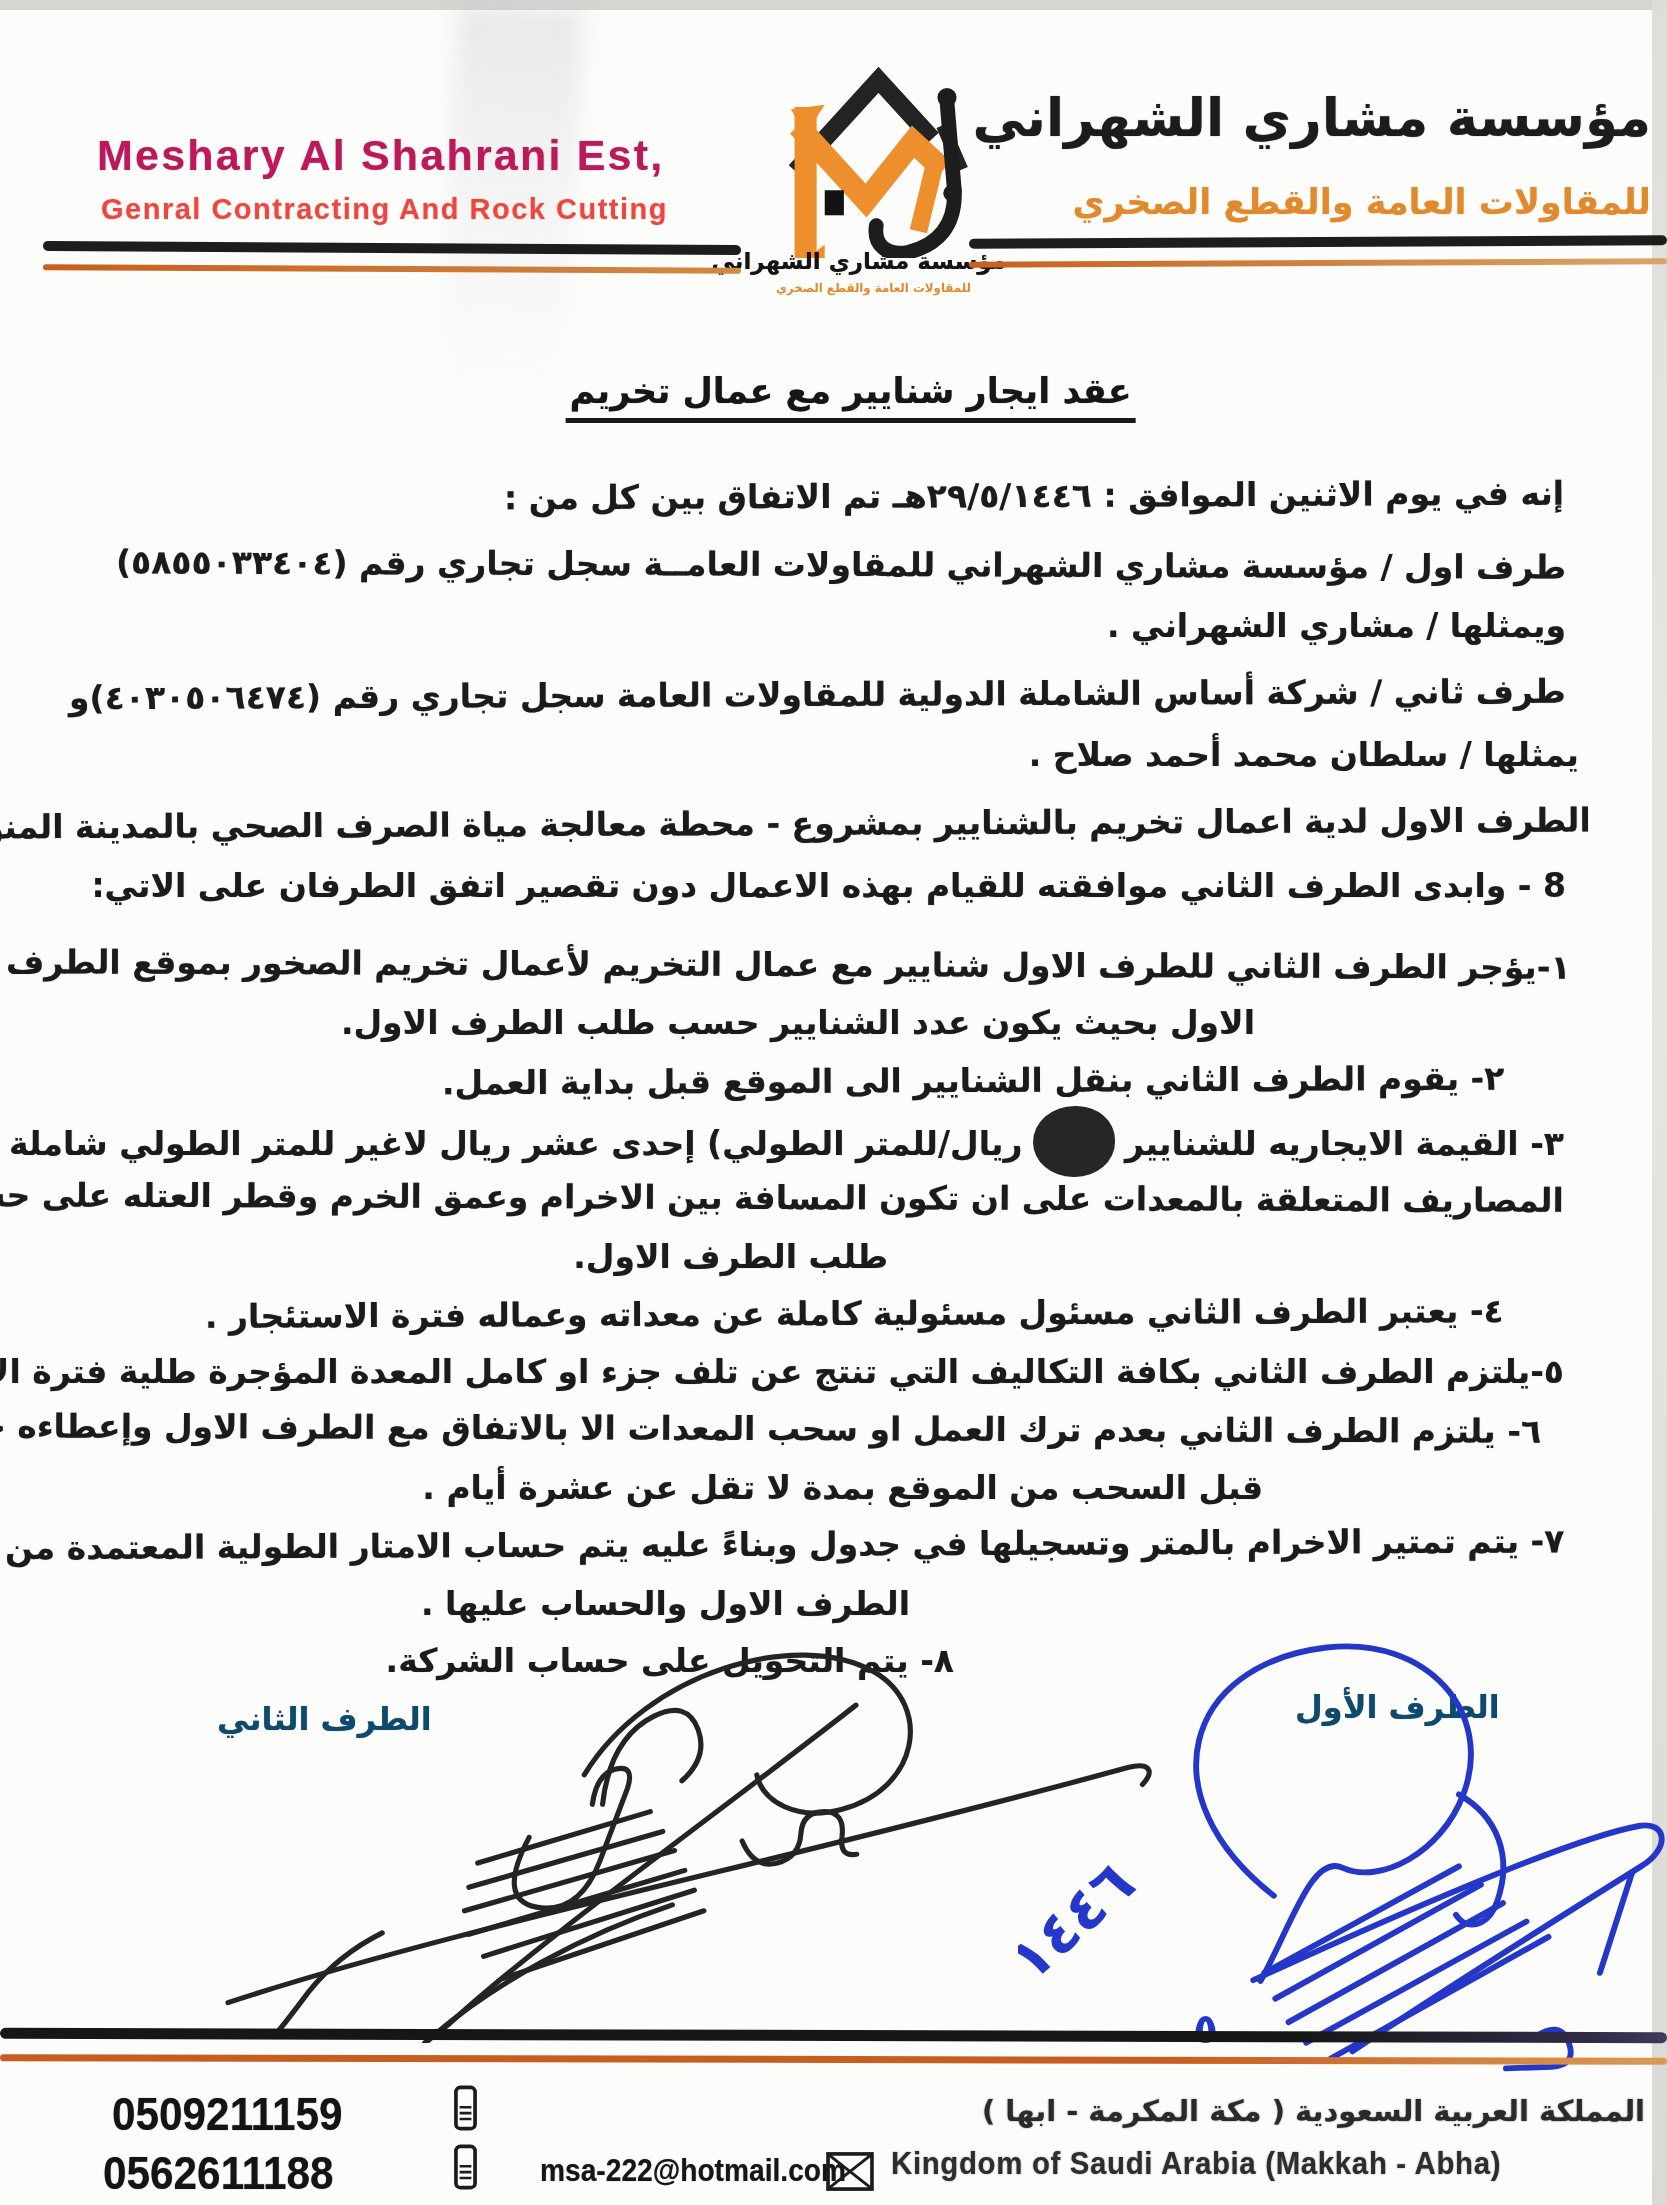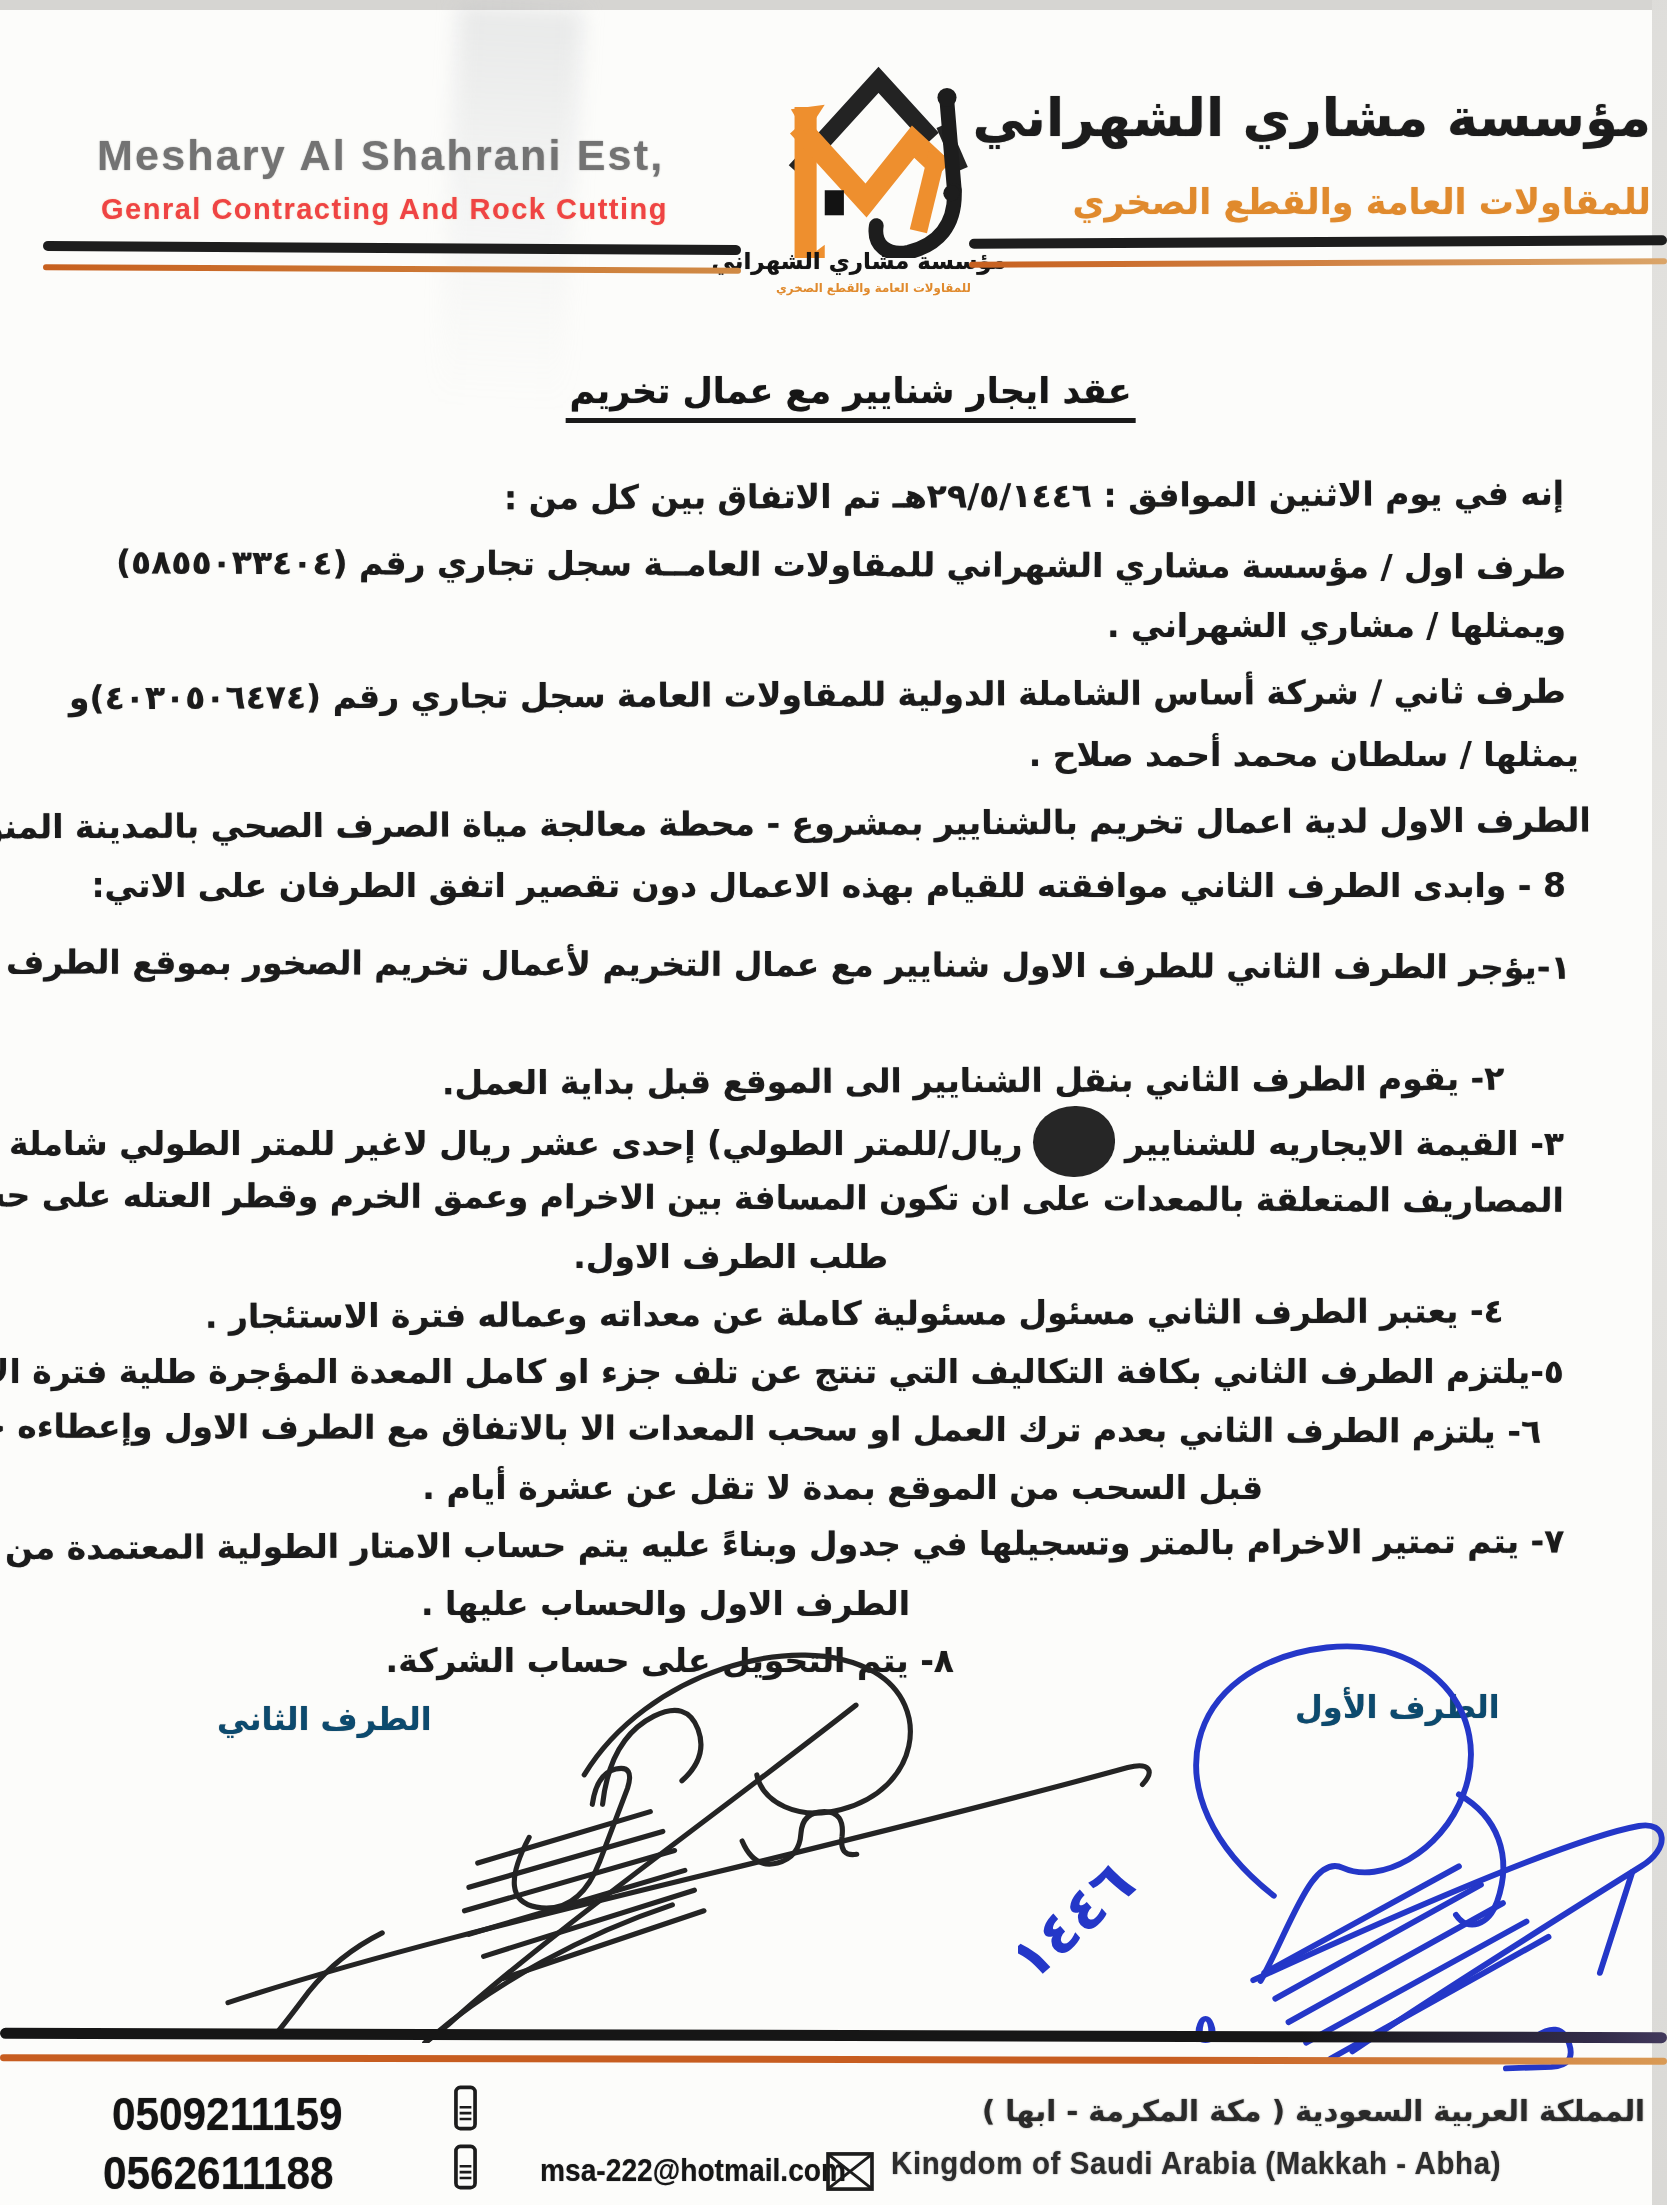--- a/index.html
+++ b/index.html
@@ -10,21 +10,21 @@
   }
   
   .edge-top{position:absolute;left:0;top:0;width:1667px;height:10.3px;background:#d6d5d2;}
   .edge-right{position:absolute;right:0;top:0;width:14.7px;height:2205px;
     background:linear-gradient(180deg,#dddcd9, #e6e5e2 40%, #d8d7d4);opacity:.95;}
   .smudge{position:absolute;left:448px;top:7.4px;width:125px;height:397px;
     background:linear-gradient(180deg,rgba(185,188,194,.30),rgba(205,208,213,.14) 55%,rgba(205,208,213,0));
     filter:blur(10.3px);transform:rotate(3deg);}
   
   .en-name{position:absolute;left:97px;top:131px;font-family:"Liberation Sans","DejaVu Sans",sans-serif;
-    font-size:43px;font-weight:700;letter-spacing:2.2px;color:#737373;
+    font-size:43px;font-weight:700;letter-spacing:2.2px;color:#be185d;
     text-shadow:0 0 1.5px rgba(40,40,40,.45);white-space:nowrap;}
   .en-tag{position:absolute;left:101px;top:193px;font-family:"Liberation Sans","DejaVu Sans",sans-serif;
     font-size:29px;font-weight:700;letter-spacing:1.5px;color:#ef4444;
     text-shadow:0 0 1.5px rgba(231,148,55,.5);white-space:nowrap;}
   .ar-name{position:absolute;right:16px;top:87px;direction:rtl;font-size:53px;font-weight:700;
     color:#1c1c1c;text-shadow:0 0 1.1px rgba(20,20,20,.5);white-space:nowrap;}
   .ar-tag{position:absolute;right:16px;top:182px;direction:rtl;font-size:35px;font-weight:700;
     color:#E08A2D;text-shadow:0 0 1.1px rgba(224,138,45,.5);white-space:nowrap;}
   .logo-wrap{position:absolute;left:757px;top:14.7px;width:243px;height:243px;}
   .logo-caption{position:absolute;left:741px;top:248px;width:265px;text-align:center;direction:rtl;
@@ -118,20 +118,21 @@
   <div class="line t2" style="top:545px;right:101px;">طرف اول / مؤسسة مشاري الشهراني للمقاولات العامــة سجل تجاري رقم (٥٨٥٥٠٣٣٤٠٤)</div>
   <div class="line" style="top:606px;right:101px;">ويمثلها / مشاري الشهراني .</div>
 
   <div class="line t1" style="top:675px;right:101px;">طرف ثاني / شركة أساس الشاملة الدولية للمقاولات العامة سجل تجاري رقم (٤٠٣٠٥٠٦٤٧٤)و</div>
   <div class="line" style="top:735px;right:88px;">يمثلها / سلطان محمد أحمد صلاح .</div>
 
   <div class="line t1" style="top:804px;right:76px;">الطرف الاول لدية اعمال تخريم بالشنايير بمشروع - محطة معالجة مياة الصرف الصحي بالمدينة المنورة</div>
   <div class="line" style="top:866px;right:101px;">8 - وابدى الطرف الثاني موافقته للقيام بهذه الاعمال دون تقصير اتفق الطرفان على الاتي:</div>
 
   <div class="line t2" style="top:945px;right:96px;">١-يؤجر الطرف الثاني للطرف الاول شنايير مع عمال التخريم لأعمال تخريم الصخور بموقع الطرف</div>
+  <div class="line" style="top:1003px;right:412px;">الاول بحيث يكون عدد الشنايير حسب طلب الطرف الاول.</div>
 
   <div class="line t1" style="top:1061px;right:163px;">٢- يقوم الطرف الثاني بنقل الشنايير الى الموقع قبل بداية العمل.</div>
 
   <div class="line" style="top:1106px;right:103px;">
     <span>٣- القيمة الايجاريه للشنايير</span><span class="blob"></span><span>ريال/للمتر الطولي) إحدى عشر ريال لاغير للمتر الطولي شاملة جميع</span>
   </div>
   <div class="line t2" style="top:1178px;right:103px;">المصاريف المتعلقة بالمعدات على ان تكون المسافة بين الاخرام وعمق الخرم وقطر العتله على حسب</div>
   <div class="line" style="top:1237px;right:779px;">طلب الطرف الاول.</div>
 
   <div class="line t1" style="top:1294px;right:163px;">٤- يعتبر الطرف الثاني مسئول مسئولية كاملة عن معداته وعماله فترة الاستئجار .</div>

